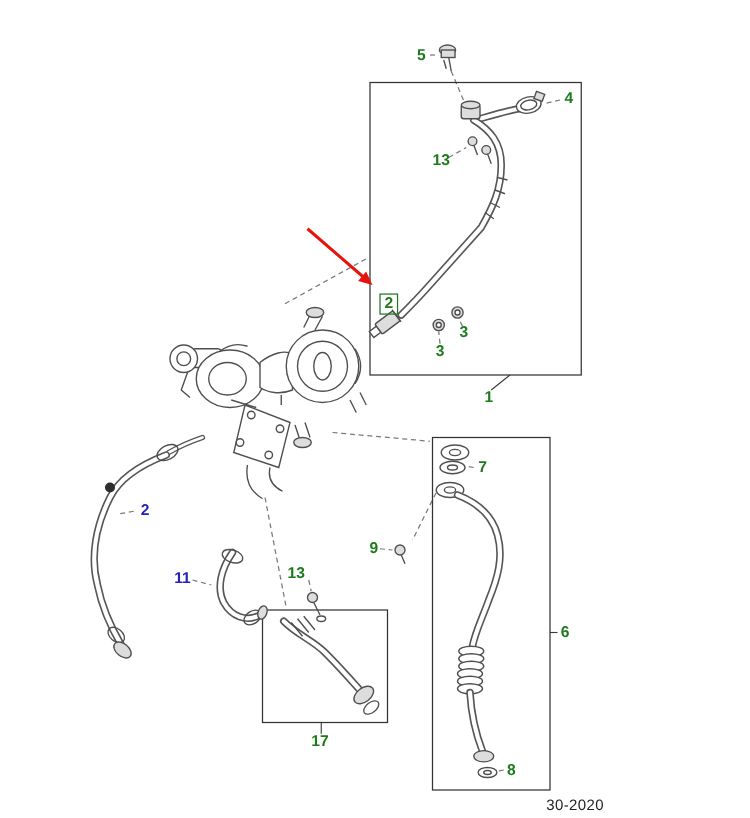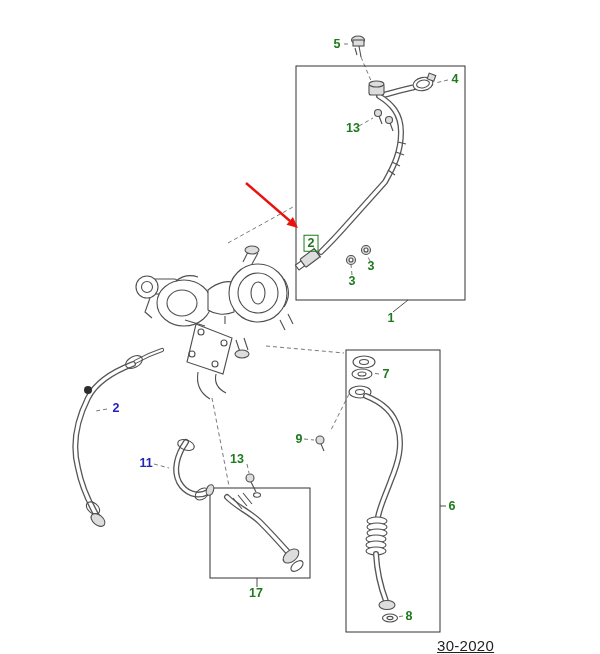--- a/index.html
+++ b/index.html
@@ -10,21 +10,21 @@
   .stage svg{position:absolute;left:0;top:0;}
   .callout{
     position:absolute;transform:translate(-50%,-50%);
     font-size:12.5px;font-weight:bold;line-height:1;cursor:pointer;
     user-select:none;
   }
   .callout.green{color:var(--green,#1d7a1d);}
   .callout.blue{color:var(--blue,#2323bb);}
   .callout.boxed{border:1px solid var(--green,#1d7a1d);padding:1px 3px;}
   .code{
-    position:absolute;font-size:15px;color:#222;letter-spacing:0.3px;text-decoration:underline;
+    position:absolute;font-size:12px;color:#222;letter-spacing:0.3px;
   }
   
   .ln   {stroke:var(--line,#4f4f4f);stroke-width:1.1;fill:none;}
   .lnf  {stroke:var(--line,#4f4f4f);stroke-width:1.1;fill:#ffffff;}
   .lng  {stroke:var(--line,#4f4f4f);stroke-width:1.1;fill:#dddddd;}
   .t-out{stroke:#565656;stroke-width:6;fill:none;stroke-linecap:round;}
   .t-in {stroke:#ffffff;stroke-width:3.4;fill:none;stroke-linecap:round;}
   .t-out2{stroke:#565656;stroke-width:4.2;fill:none;stroke-linecap:round;}
   .t-in2 {stroke:#ffffff;stroke-width:2.2;fill:none;stroke-linecap:round;}
   .dash {stroke:#7a7a7a;stroke-width:1;stroke-dasharray:4 3;fill:none;}

